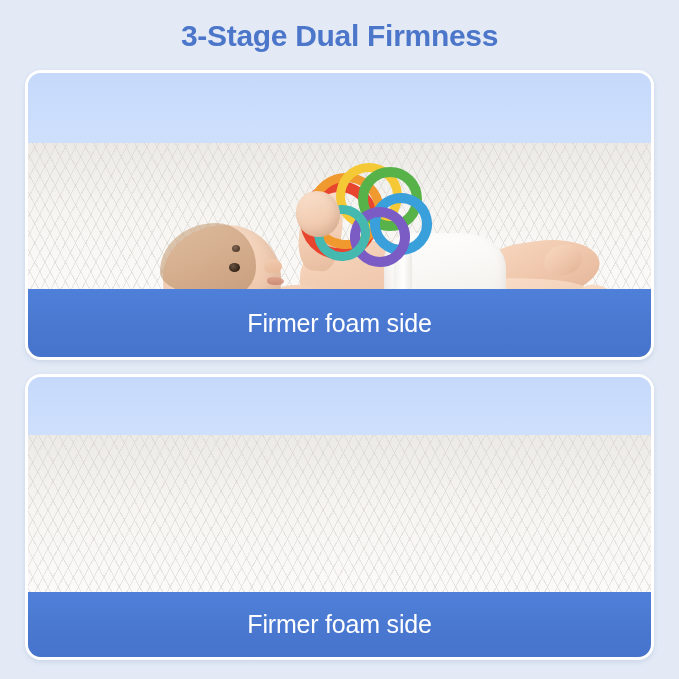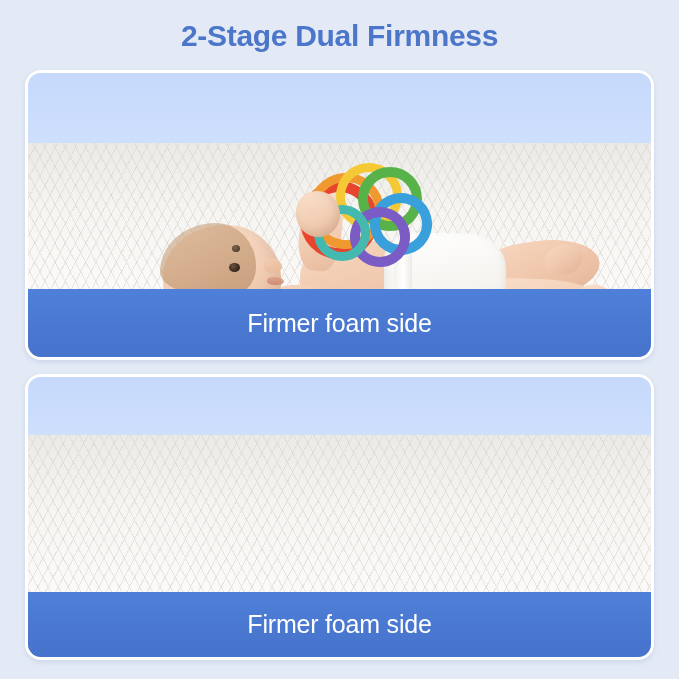--- a/index.html
+++ b/index.html
@@ -249,21 +249,21 @@
     color: #ffffff;
     font-size: 25px;
     font-weight: 500;
     letter-spacing: -0.2px;
     white-space: nowrap;
   }
 </style>
 </head>
 <body>
 
-<div class="title">2-Stage Dual Firmness</div>
+<div class="title">3-Stage Dual Firmness</div>
 
 <div class="panel" id="panel-1">
   <div class="scene">
 
     <div class="wall"></div>
     <div class="mattress-top"></div>
     <div class="mattress-edge"></div>
     <div class="mattress-trim"></div>
 
     <div class="toy" style="left:258px; top:86px; width:130px; height:86px;">

